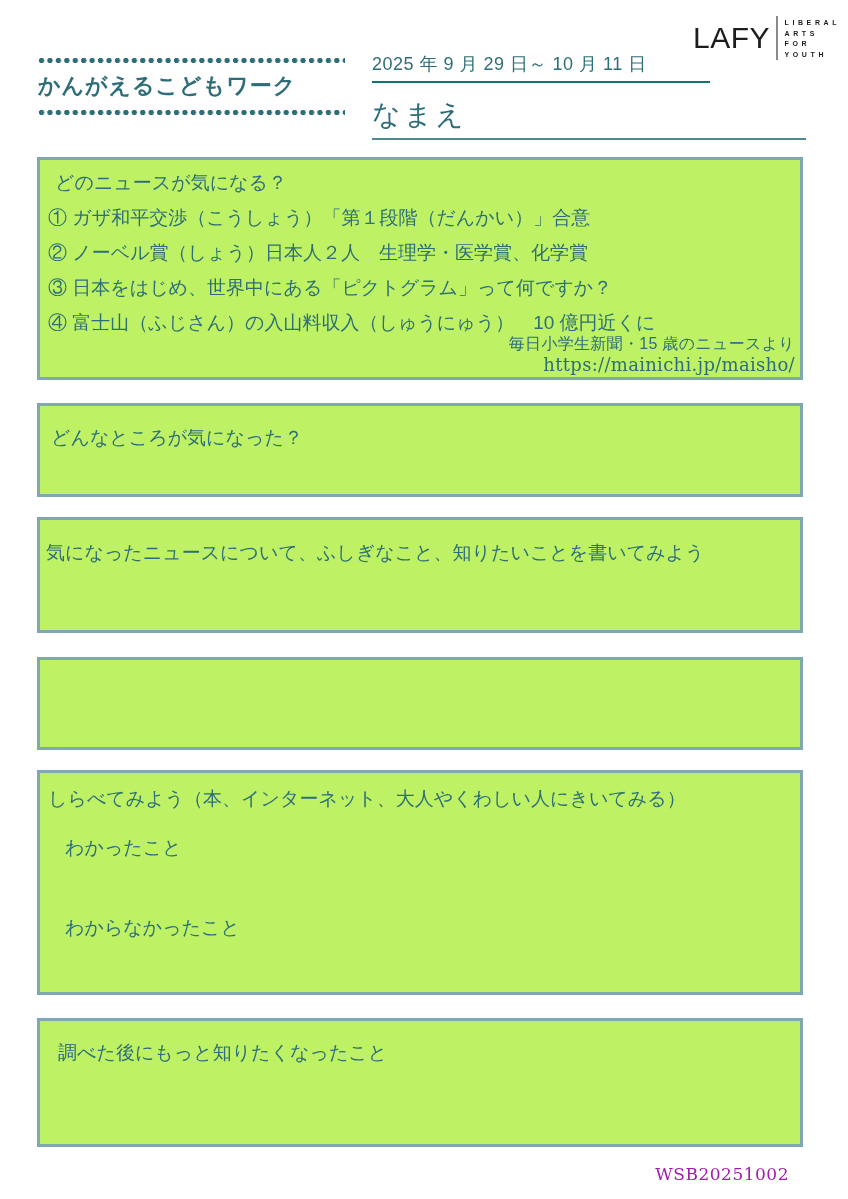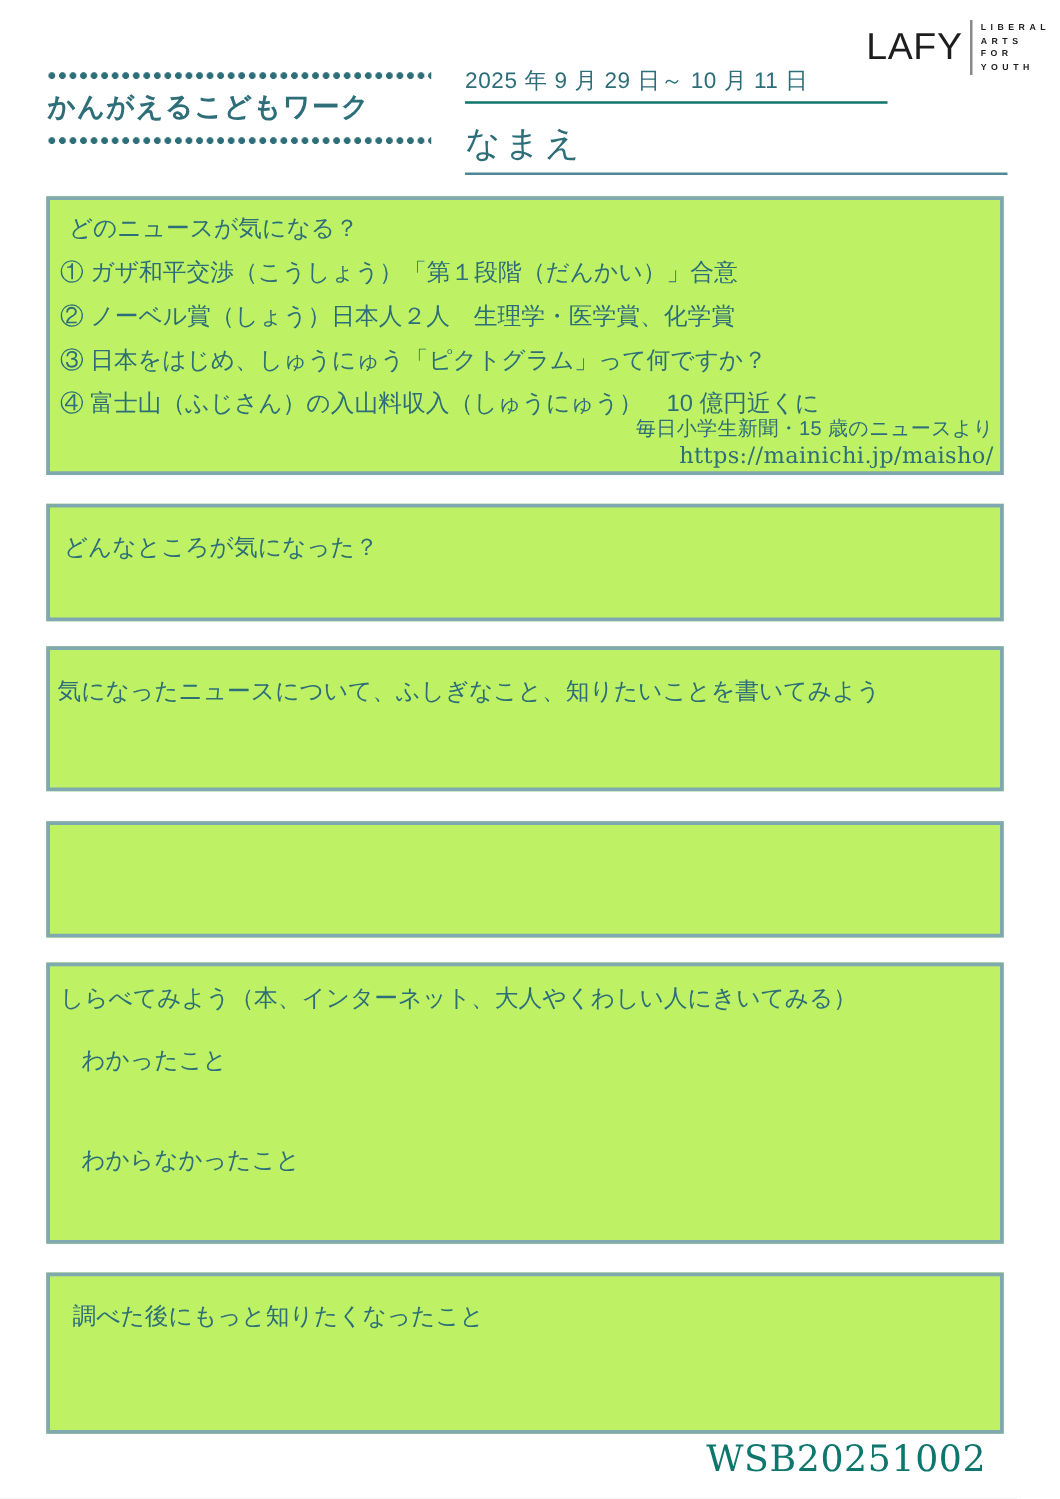--- a/index.html
+++ b/index.html
@@ -93,21 +93,21 @@
   .wa-impression{top:48px;bottom:3px;}
   .wa-questions{top:50px;bottom:3px;}
   .wa-prediction{top:46px;bottom:3px;}
   .wa-research-1{top:92px;height:48px;}
   .wa-research-2{top:172px;bottom:3px;}
   .wa-followup{top:50px;bottom:3px;}
 
   .footer-code{
     position:absolute;right:59px;bottom:15px;
     font-family:"DejaVu Serif",serif;
-    font-size:29px;color:#0f766e;letter-spacing:0.5px;
+    font-size:17px;color:#a21caf;letter-spacing:0.5px;
   }
 </style>
 </head>
 <body>
 
 <div class="page">
 
   <div class="title-block">
     <div class="dots"></div>
     <h1 class="worksheet-title">かんがえるこどもワーク</h1>
@@ -131,21 +131,21 @@
       <span>ARTS</span>
       <span>FOR</span>
       <span>YOUTH</span>
     </span>
   </div>
 
   <section class="box box-news">
     <p class="row title-row">どのニュースが気になる？</p>
     <p class="row">① ガザ和平交渉（こうしょう）「第１段階（だんかい）」合意</p>
     <p class="row">② ノーベル賞（しょう）日本人２人　生理学・医学賞、化学賞</p>
-    <p class="row">③ 日本をはじめ、しゅうにゅう「ピクトグラム」って何ですか？</p>
+    <p class="row">③ 日本をはじめ、世界中にある「ピクトグラム」って何ですか？</p>
     <p class="row">④ 富士山（ふじさん）の入山料収入（しゅうにゅう）　10 億円近くに</p>
     <div class="attribution">
       <p class="attr-src">毎日小学生新聞・15 歳のニュースより</p>
       <p class="attr-url">https://mainichi.jp/maisho/</p>
     </div>
   </section>
 
   <section class="box box-impression">
     <p class="box-label">どんなところが気になった？</p>
     <div class="write-area wa-impression"></div>

